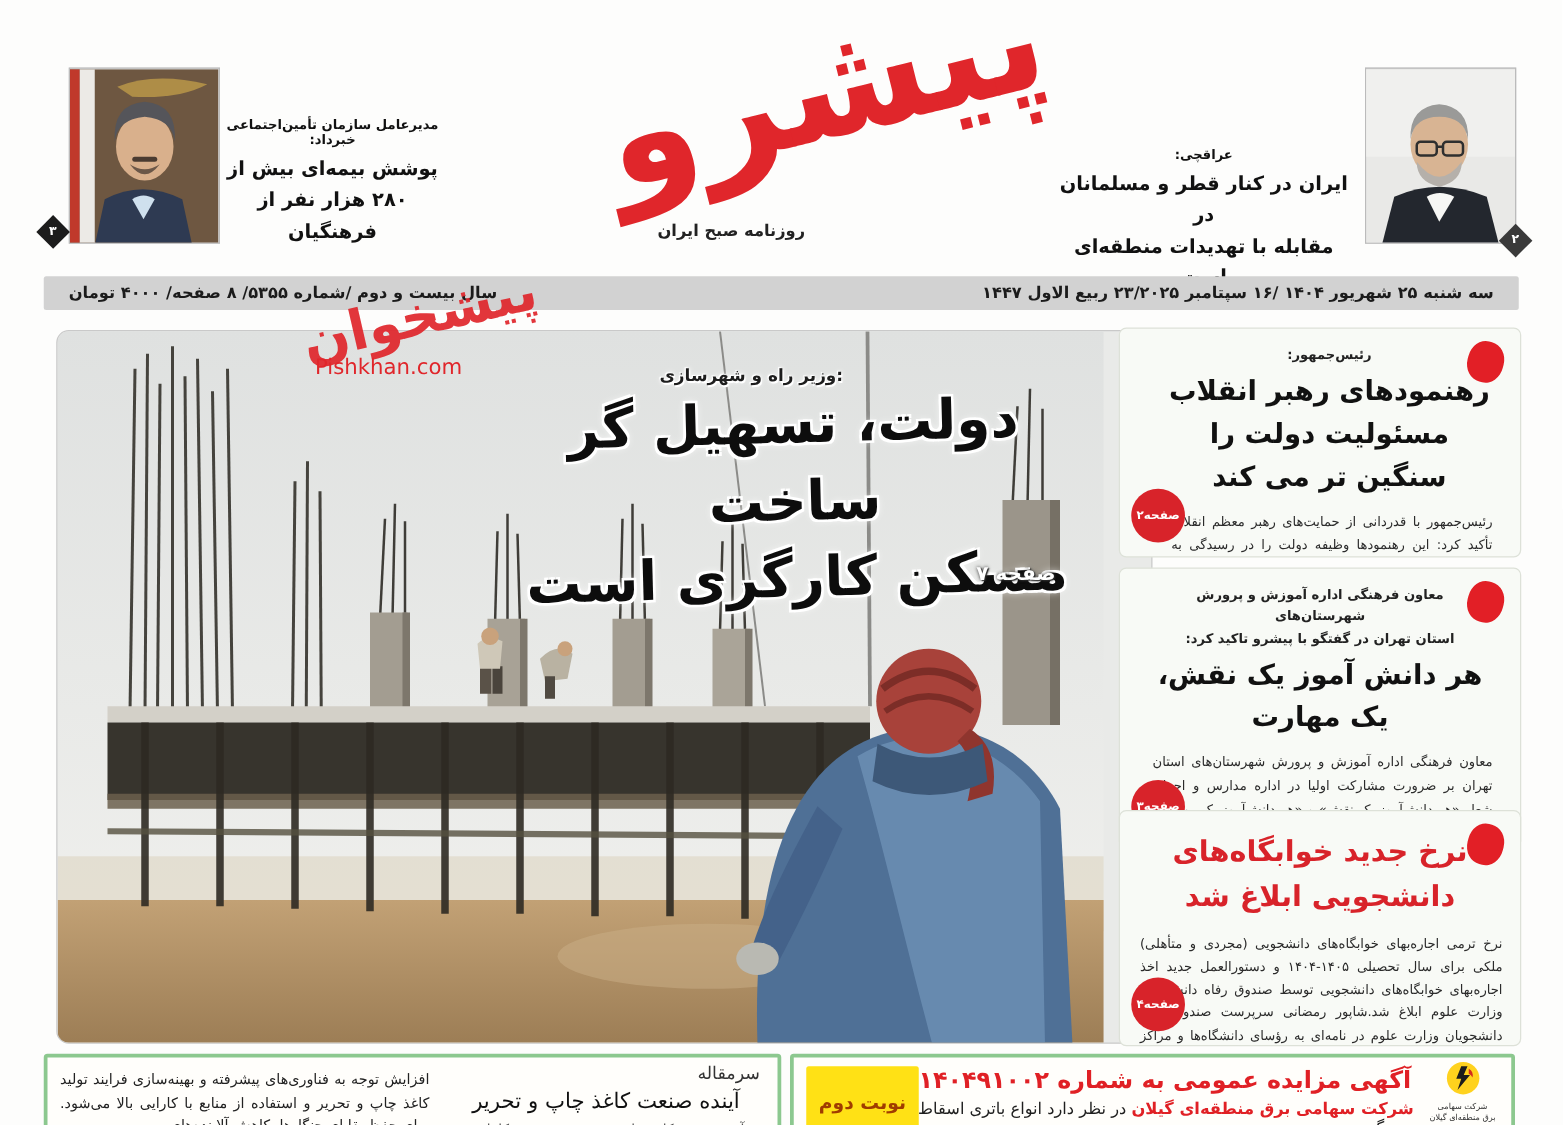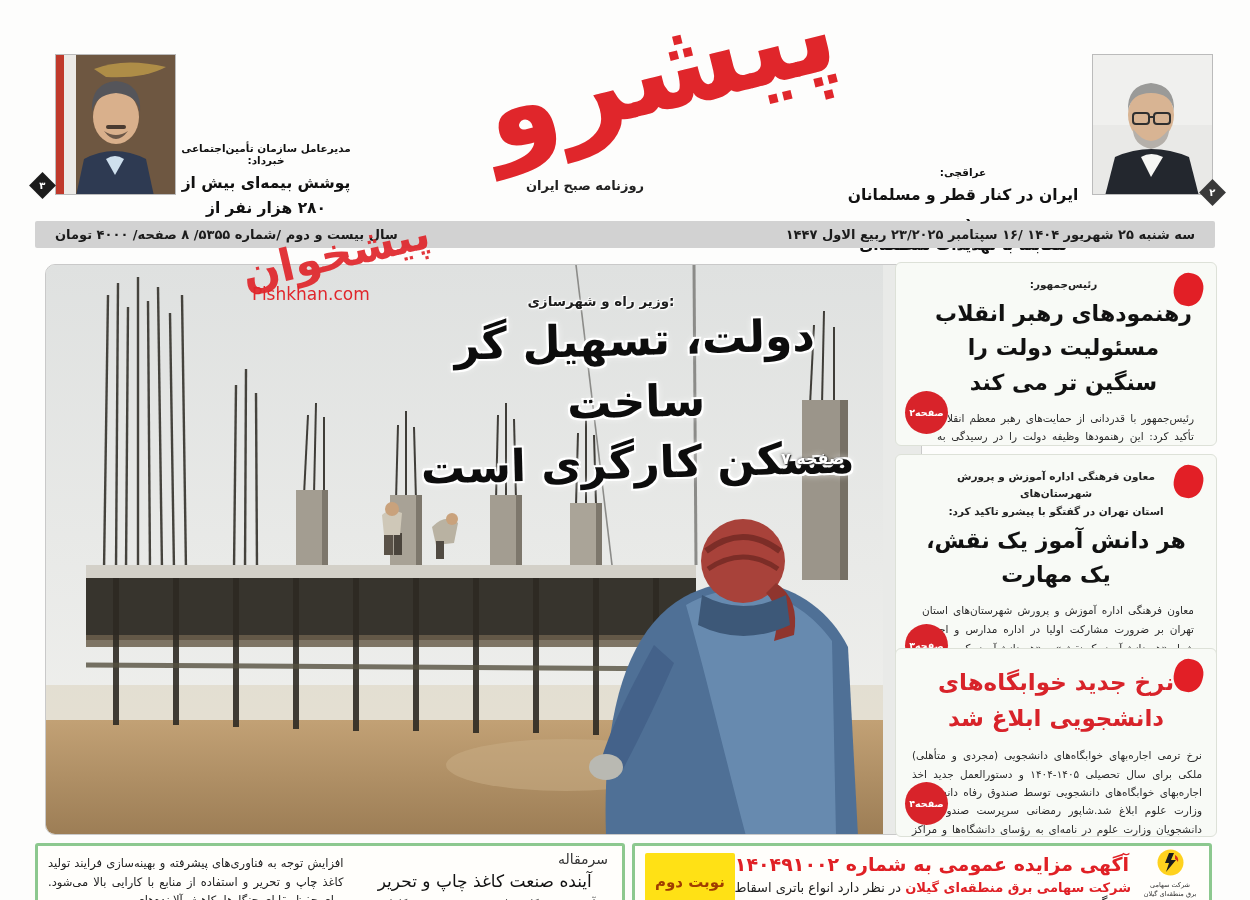--- a/index.html
+++ b/index.html
@@ -16,21 +16,21 @@
   .photo-left  { left:55px;  top:54px; width:121px; height:141px; }
   .photo-right { left:1092px; top:54px; width:121px; height:141px; }
   .diamond {
     width:19px; height:19px; background:#1c1c1c; transform:rotate(45deg);
     display:flex; align-items:center; justify-content:center; z-index:4;
   }
   .diamond span { transform:rotate(-45deg); color:#fff; font-size:10px; font-weight:bold; }
   .diamond-left  { left:33px;  top:176px; }
   .diamond-right { left:1203px; top:183px; background:#3a3a3a; }
 
-  .teaser { text-align:center; color:#111;margin-top:48px; }
+  .teaser { text-align:center; color:#111; }
   .teaser-left  { left:178px; top:94px;  width:176px; }
   .teaser-right { left:842px; top:118px; width:242px; }
   .teaser .kicker   { font-size:10.5px; font-weight:bold; margin-bottom:5px; }
   .teaser .headline { font-size:15.5px; font-weight:bold; line-height:1.6; }
 
   .logo-wrap { left:468px; top:0; width:400px; height:215px; }
   .logo-text {
     position:absolute; right:30px; top:8px; width:340px; text-align:center;
     font-size:118px; font-weight:bold; color:#e0262b;
     transform:rotate(-14deg); transform-origin:center; line-height:1;

